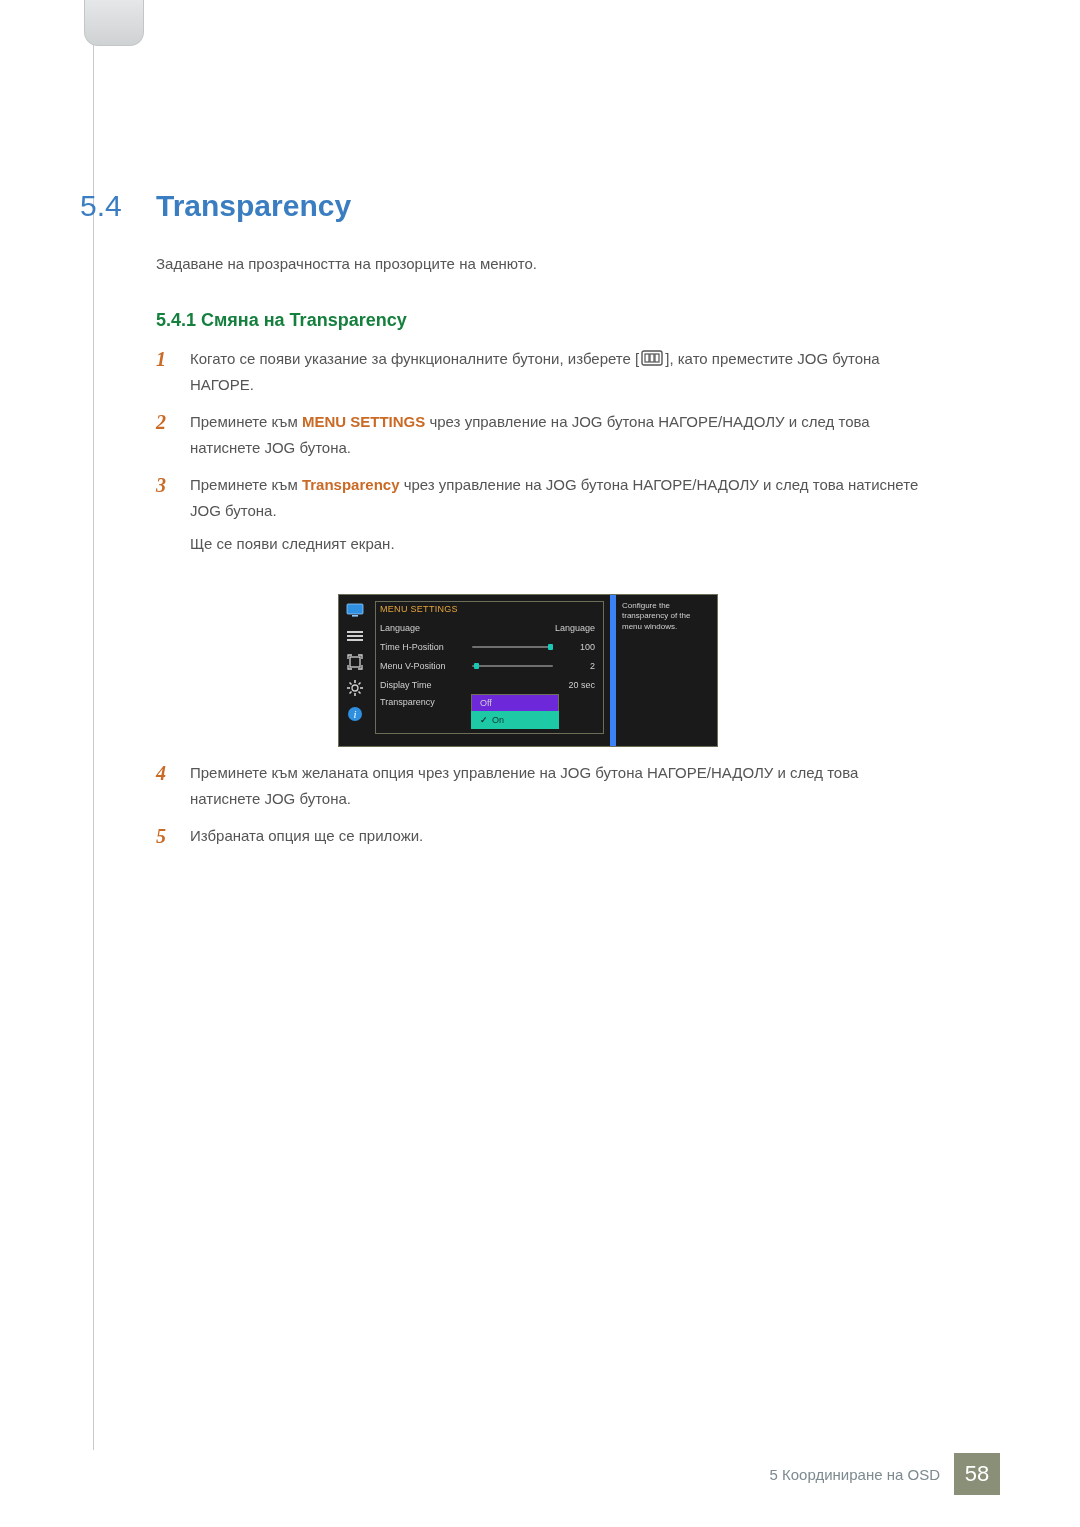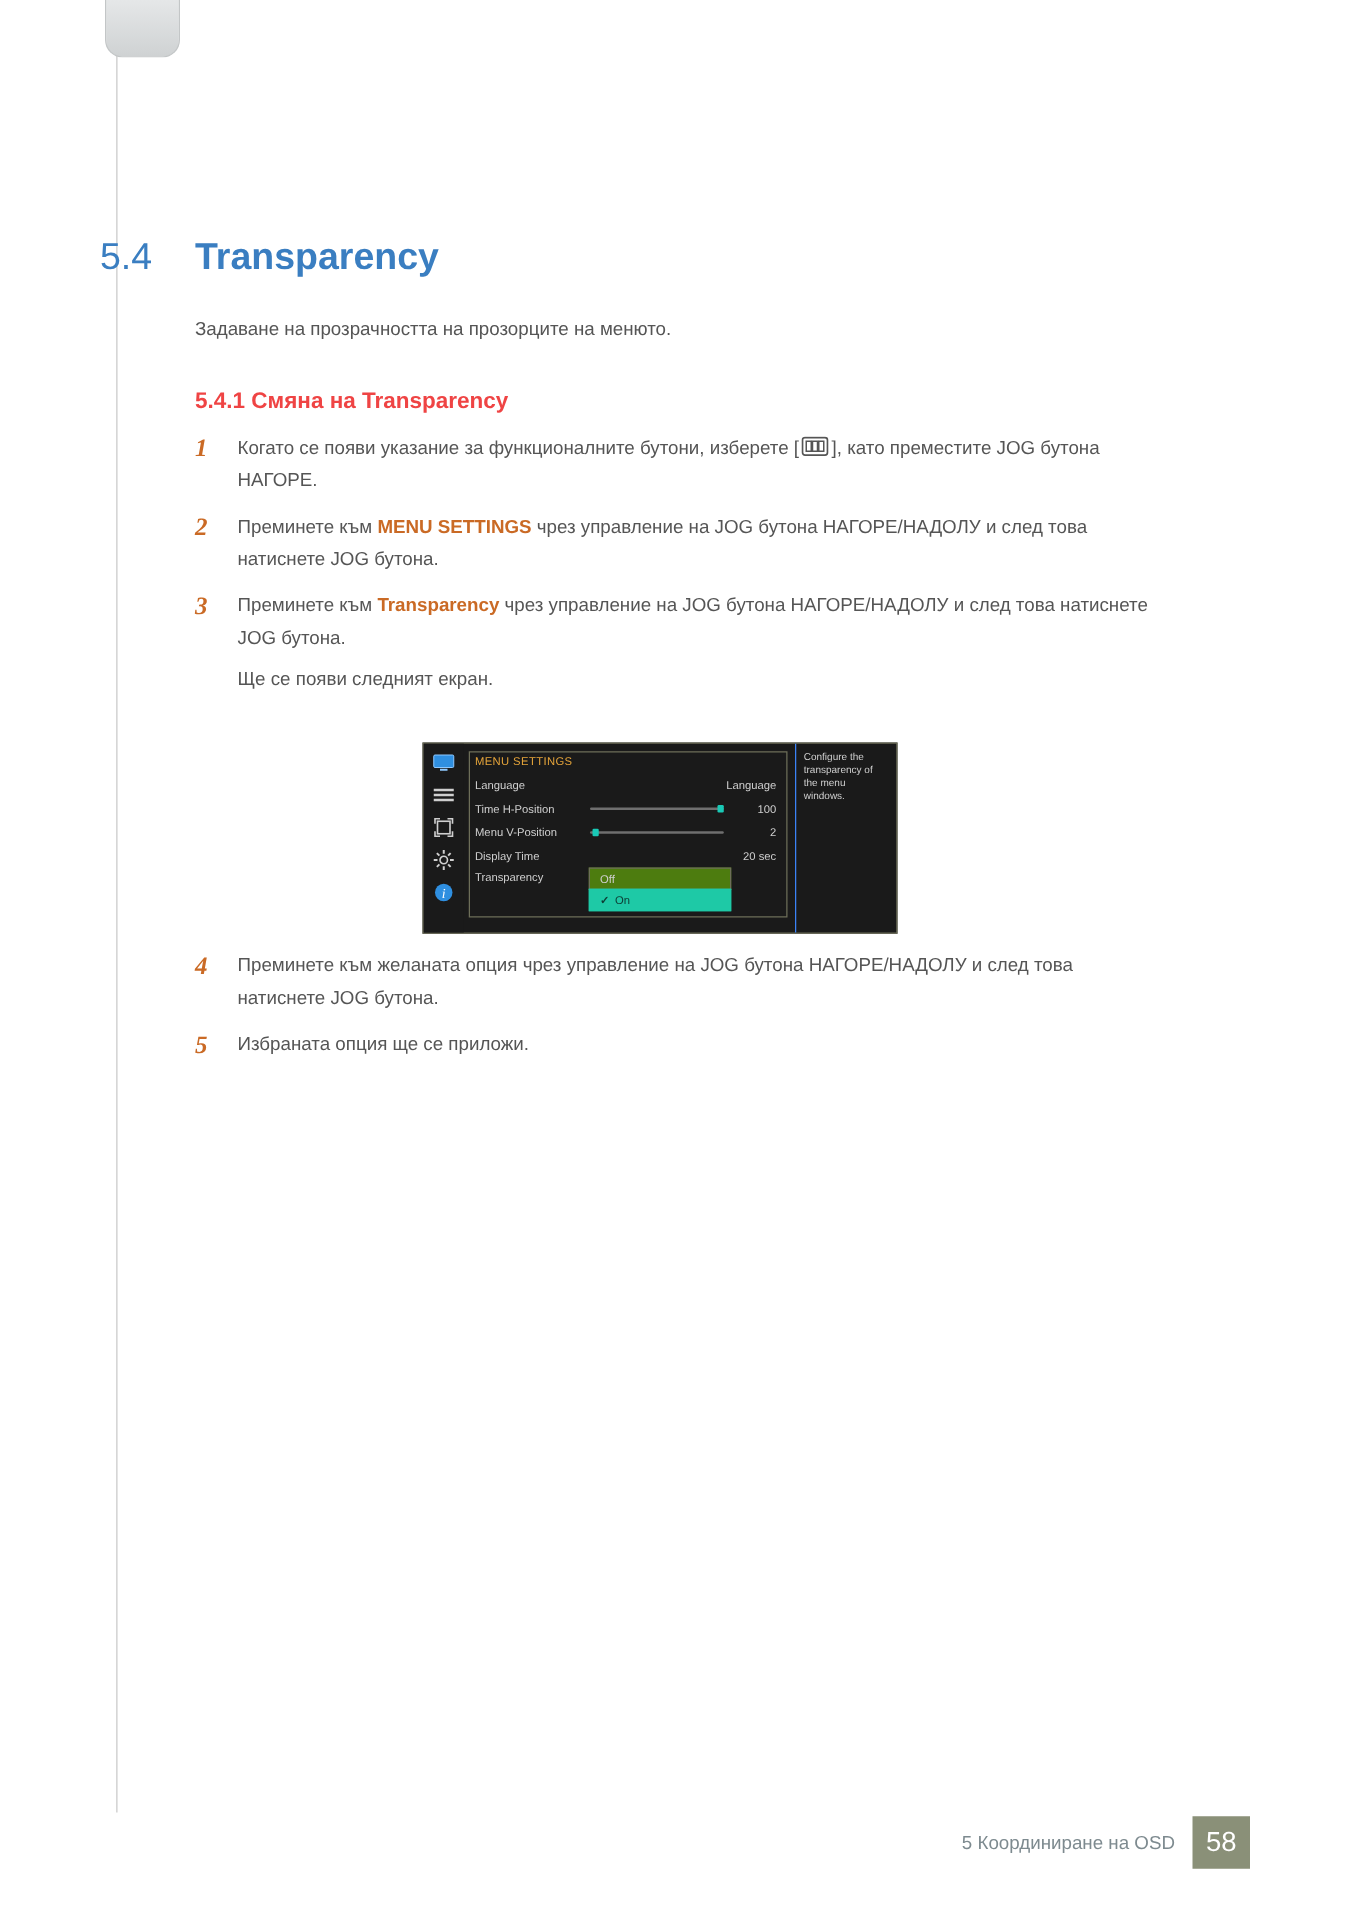--- a/index.html
+++ b/index.html
@@ -15,21 +15,21 @@
     border:1px solid #c3c6c7; border-top:none;
   }
 
   .chapter-title { position:absolute; left:190px; top:36px; font-size:34px; font-weight:700; color:#6b8fb3; letter-spacing:.5px; }
 
   .section-num { position:absolute; left:80px; top:189px; font-size:30px; font-weight:400; color:#3a7ec1; }
   .section-title { position:absolute; left:156px; top:189px; font-size:30px; font-weight:700; color:#3a7ec1; }
 
   .intro-text { position:absolute; left:156px; top:255px; font-size:15px; color:#555; }
 
-  .subsection { position:absolute; left:156px; top:310px; font-size:18px; font-weight:700; color:#ef4444; }
+  .subsection { position:absolute; left:156px; top:310px; font-size:18px; font-weight:700; color:#15803d; }
 
   .steps { position:absolute; left:156px; top:346px; width:770px; }
   .step { display:flex; margin-top:12px; font-size:15px; line-height:1.7; color:#555; }
   .step:first-child { margin-top:0; }
   .step-num { font-style:italic; font-weight:700; font-size:20px; color:#ca6a25; width:34px; flex:0 0 34px; line-height:1.3; font-family: Georgia, 'Times New Roman', serif; }
   .step-body { flex:1; }
   .step-body .sub { margin-top:8px; }
   .orange-b { color:#ca6a25; font-weight:700; }
   .icon-inline { display:inline-block; width:22px; height:16px; vertical-align:-2px; margin:0 2px; }
   .icon-inline svg { width:22px; height:16px; display:block; }
@@ -42,24 +42,24 @@
   .osd-main { flex:1; padding:6px 6px 6px 4px; position:relative; }
   .osd-title-row { color:#e6a53a; font-size:9px; margin-bottom:4px; letter-spacing:.3px; }
   .osd-row { display:flex; align-items:center; height:19px; }
   .osd-label { width:92px; font-size:9px; color:#cfcfcf; }
   .osd-slider { flex:1; height:6px; display:flex; align-items:center; }
   .osd-track { width:100%; height:2px; background:#6f6f6f; position:relative; border-radius:1px; }
   .osd-knob { position:absolute; top:-2px; width:5px; height:6px; background:#19c9b6; border-radius:1px; }
   .osd-value { width:46px; text-align:right; font-size:9px; padding-right:4px; }
   .osd-drop { flex:1; }
   .osd-option { height:18px; display:flex; align-items:center; padding-left:8px; font-size:9px; border:1px solid #6d6e58; margin-left:-1px; margin-right:40px; }
-  .osd-option.off { background:#4d7c0f; color:#cfcfcf; }
+  .osd-option.off { background:#6d28d9; color:#cfcfcf; }
   .osd-option.on { background:#1ec9a6; color:#0d3b33; border-color:#1ec9a6; margin-top:-1px; }
   .osd-check { display:inline-block; width:10px; color:#0d3b33; font-weight:bold; margin-right:2px; }
-  .osd-right { width:81px; border-left:1px solid #3b82f6; padding:6px; font-size:8px; color:#cfcfcf; line-height:1.3; }
+  .osd-right { width:107px; border-left:6px solid #3b82f6; padding:6px; font-size:8px; color:#cfcfcf; line-height:1.3; }
   .osd-panel-border { border:1px solid #6d6e58; padding:2px 4px 4px 4px; }
 
   
   .steps2 { position:absolute; left:156px; top:760px; width:770px; }
   .footer { position:absolute; bottom:32px; right:80px; display:flex; align-items:center; }
   .footer-text { font-size:15px; color:#7d8a8f; margin-right:14px; }
   .page-badge { width:46px; height:42px; background:#8a9078; color:#fff; display:flex; align-items:center; justify-content:center; font-size:22px; font-weight:400; }
 
 </style>
 </head>

